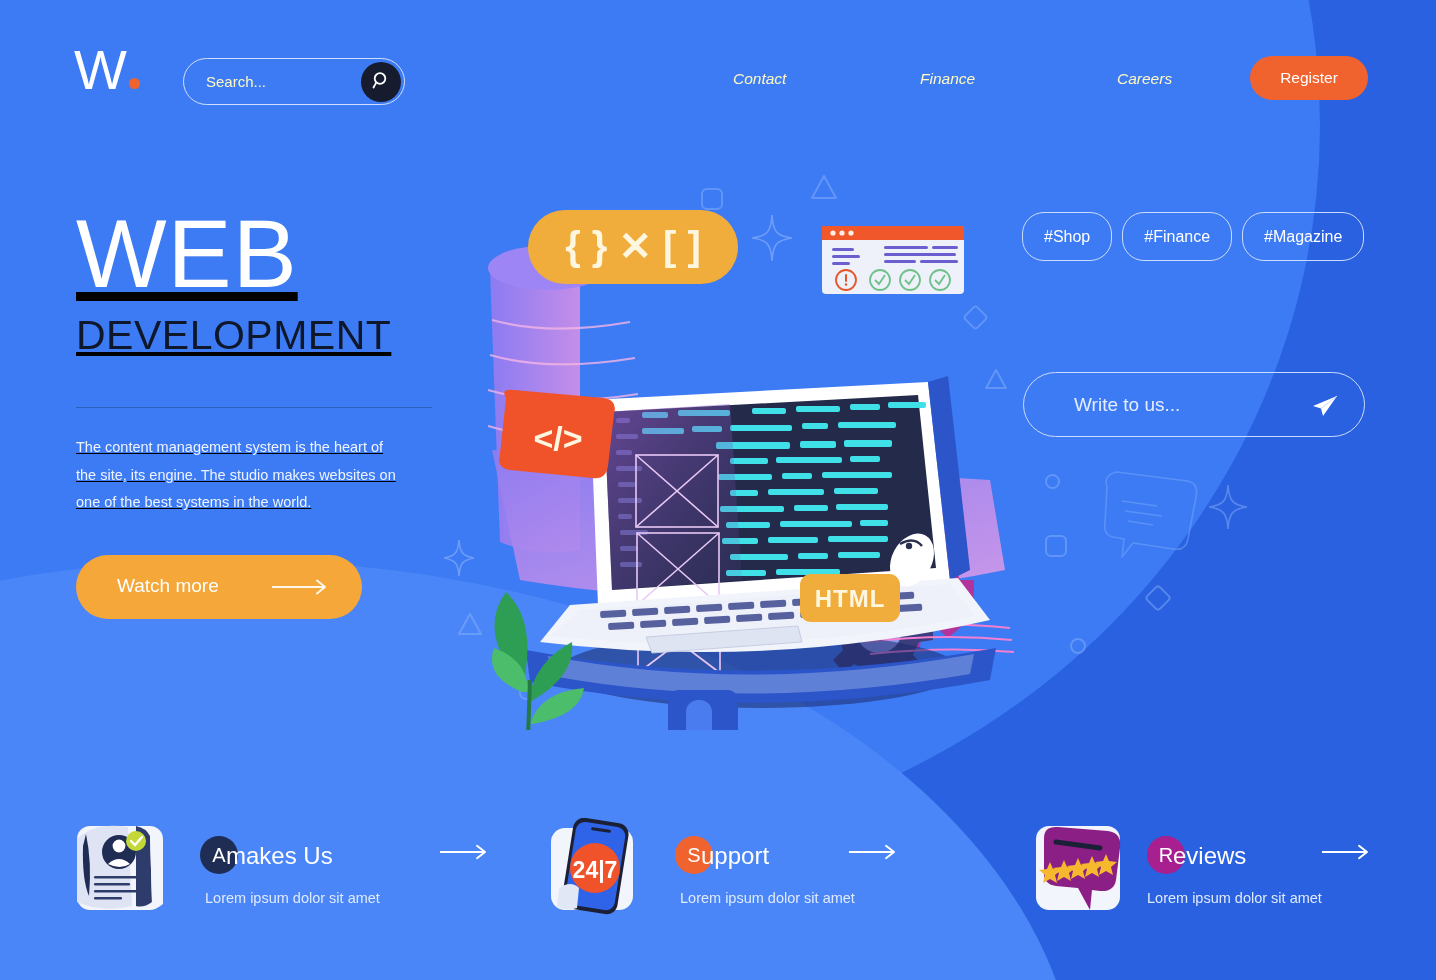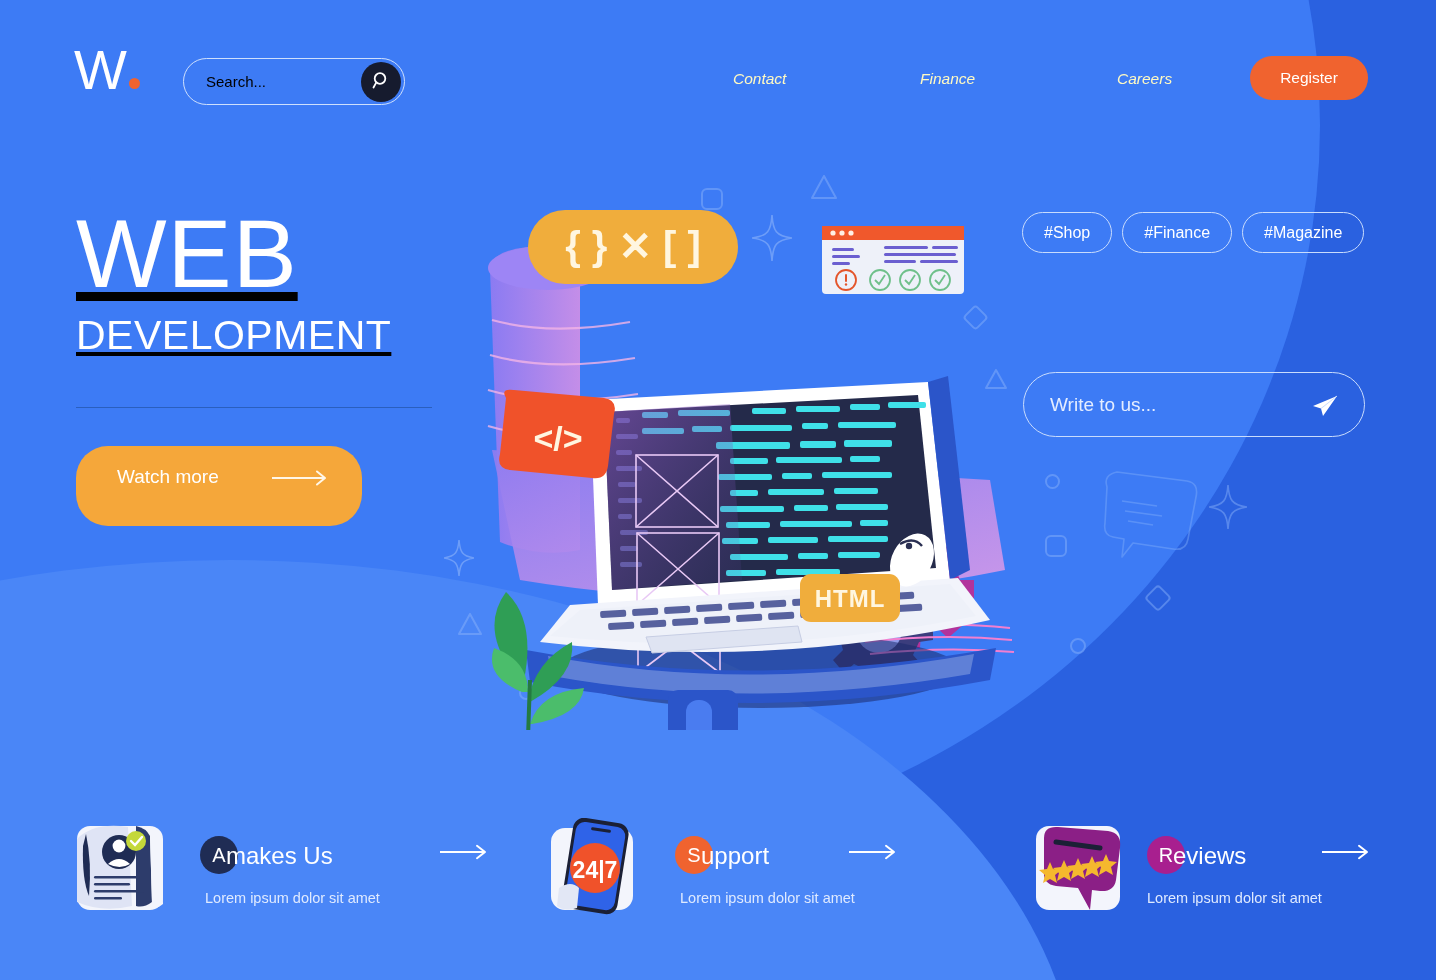--- a/index.html
+++ b/index.html
@@ -77,21 +77,21 @@
     margin-left: 3px; vertical-align: baseline;
   }
   .searchbar {
     position: absolute; left: 183px; top: 58px;
     width: 222px; height: 47px;
     border: 1.6px solid #cfe0fd; border-radius: 24px;
     background: transparent;
   }
   .searchbar .ph {
     position: absolute; left: 22px; top: 14px;
-    font-size: 15px; color: #000000;
+    font-size: 15px; color: #fef9c3;
   }
   .search-btn {
     position: absolute; right: 3px; top: 3px;
     width: 40px; height: 40px; border-radius: 50%;
     background: #161b2e; border: none; cursor: pointer;
     display: flex; align-items: center; justify-content: center;
   }
   .nav {
     position: absolute; top: 70px; left: 700px;
     width: 680px; height: 24px;
@@ -111,64 +111,64 @@
     font-family: "Liberation Sans", sans-serif;
   }
 
   
   .hero { position: absolute; left: 76px; top: 210px; width: 400px; z-index: 15; text-decoration: underline; }
   .hero h1 {
     font-size: 96px; font-weight: 400; color: #ffffff;
     line-height: .92; letter-spacing: 1px;
   }
   .hero h2 {
-    font-size: 41px; font-weight: 400; color: #ffffff;
+    font-size: 41px; font-weight: 400; color: #0f172a;
     letter-spacing: .5px; margin-top: 14px;
   }
   .hero .divider {
     width: 356px; height: 1px; background: #2a5fbe;
     margin-top: 48px;
   }
   .hero p {
     margin-top: 26px; font-size: 14.5px; color: #eef4ff;
     line-height: 1.9; width: 320px;
   }
   .watch-btn {
     margin-top: 38px;
-    width: 286px; height: 80px; border-radius: 32px;
+    width: 286px; height: 64px; border-radius: 32px;
     background: #f5a73a; border: none; cursor: pointer;
     position: relative;
   }
   .watch-btn .lbl {
     position: absolute; left: 41px; top: 20px;
     font-size: 19px; color: #ffffff;
   }
   .watch-btn .arw { position: absolute; right: 30px; top: 24px; }
 
   
   .tags {
     position: absolute; left: 1022px; top: 212px;
     width: 370px; z-index: 15;
   }
   .tag-row { display: flex; gap: 10px; margin-bottom: 10px; }
   .tag {
     border: 1.4px solid #c9dcfd; border-radius: 22px;
-    height: 41px; padding: 0 21px;
+    height: 49px; padding: 0 21px;
     display: flex; align-items: center; justify-content: center;
     font-size: 16px; color: #ffffff; cursor: pointer;
     white-space: nowrap; background: transparent;
   }
   .write-box {
     position: absolute; left: 1023px; top: 372px;
     width: 342px; height: 65px;
     border: 1.4px solid #c9dcfd; border-radius: 33px;
     z-index: 15; cursor: text;
   }
   .write-box .ph {
-    position: absolute; left: 26px; top: 21px;
+    position: absolute; left: 50px; top: 21px;
     font-size: 19px; color: #e4edff;
   }
   .write-box .send { position: absolute; right: 26px; top: 21px; }
 
   
   .illo { position: absolute; left: 430px; top: 150px; width: 620px; height: 580px; z-index: 10; }
 
   
   .footer { position: absolute; left: 0; top: 818px; width: 1436px; height: 140px; z-index: 16; }
   .fcard { position: absolute; width: 420px; height: 120px; }
@@ -280,20 +280,21 @@
       <span class="nav-item">Finance</span>
       <span class="nav-item">Careers</span>
       <button class="register-btn">Register</button>
     </div>
   </div>
 
   <div class="hero">
     <h1>WEB</h1>
     <h2>DEVELOPMENT</h2>
     <div class="divider"></div>
+    <p>The content management system is the heart of the site, its engine. The studio makes websites on one of the best systems in the world.</p>
     <button class="watch-btn">
       <span class="lbl">Watch more</span>
       <span class="arw">
         <svg width="60" height="16" viewBox="0 0 60 16">
           <path d="M0 8 H52" stroke="#fff7e8" stroke-width="2"></path>
           <path d="M45 1.5 L53 8 L45 14.5" fill="none" stroke="#fff7e8" stroke-width="2" stroke-linecap="round" stroke-linejoin="round"></path>
         </svg>
       </span>
     </button>
   </div>

